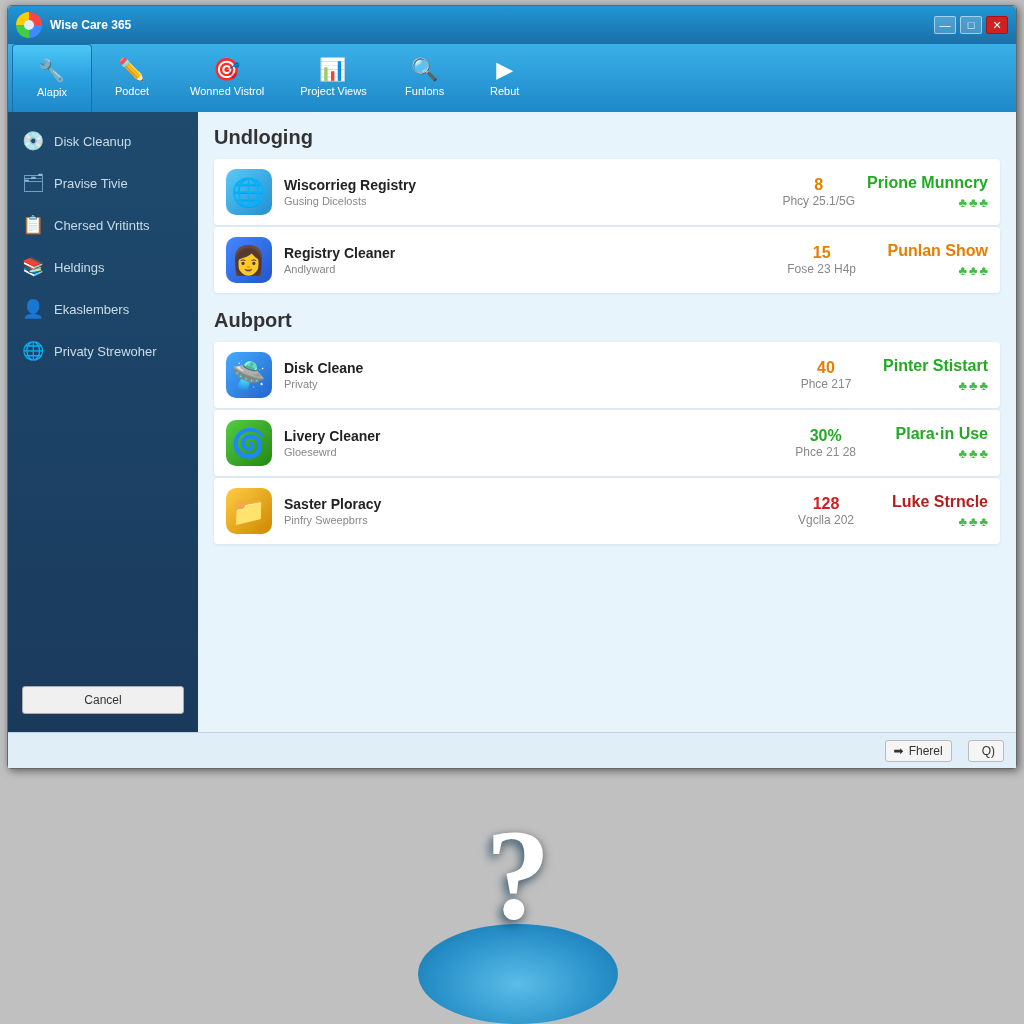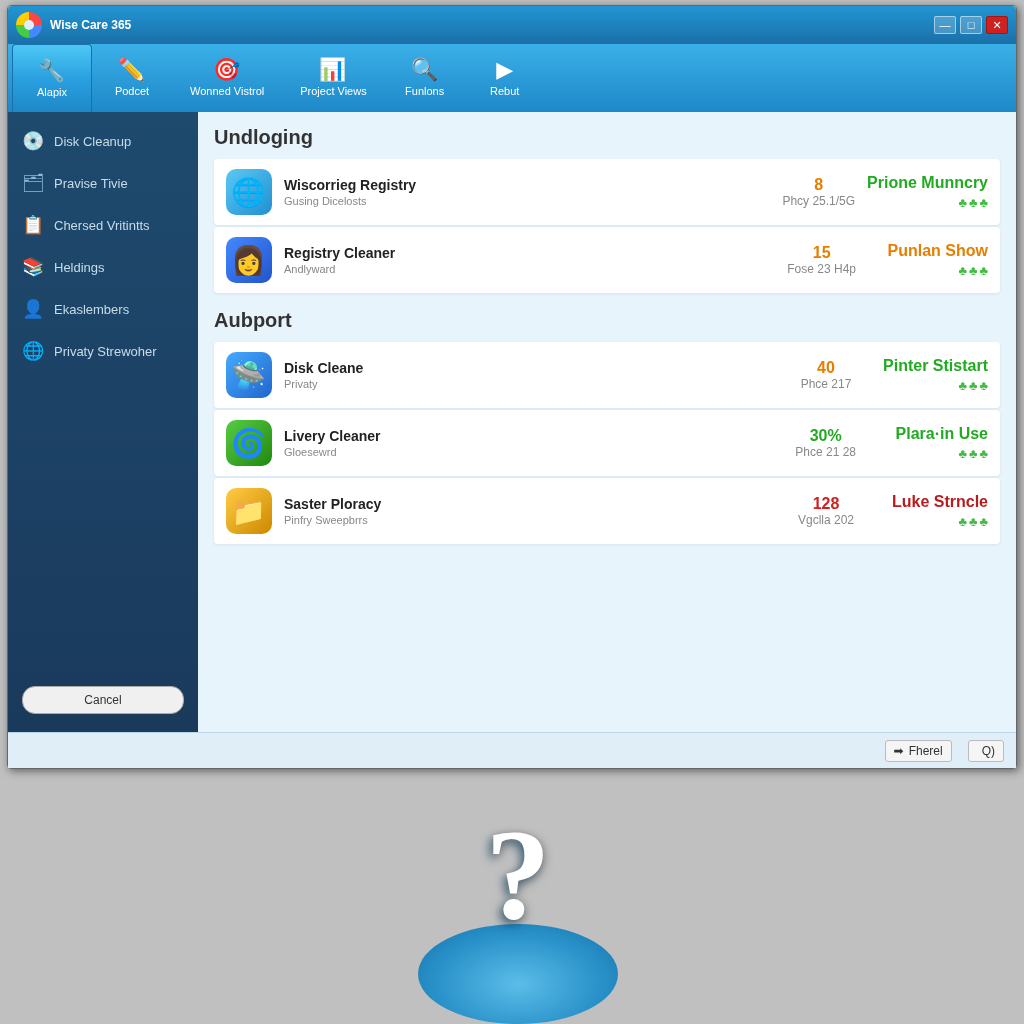--- a/index.html
+++ b/index.html
@@ -130,21 +130,21 @@
       width: 22px;
       text-align: center;
       color: #88bbdd;
     }
     .sidebar-spacer { flex: 1; }
     .cancel-btn {
       margin: 10px 14px;
       padding: 6px 12px;
       background: #f0f0f0;
       border: 1px solid #aaa;
-      border-radius: 13px;
+      border-radius: 3px;
       cursor: pointer;
       font-size: 12px;
       color: #333;
       text-align: center;
     }
 
     
     .content {
       flex: 1;
       background: #e8f4fc;

